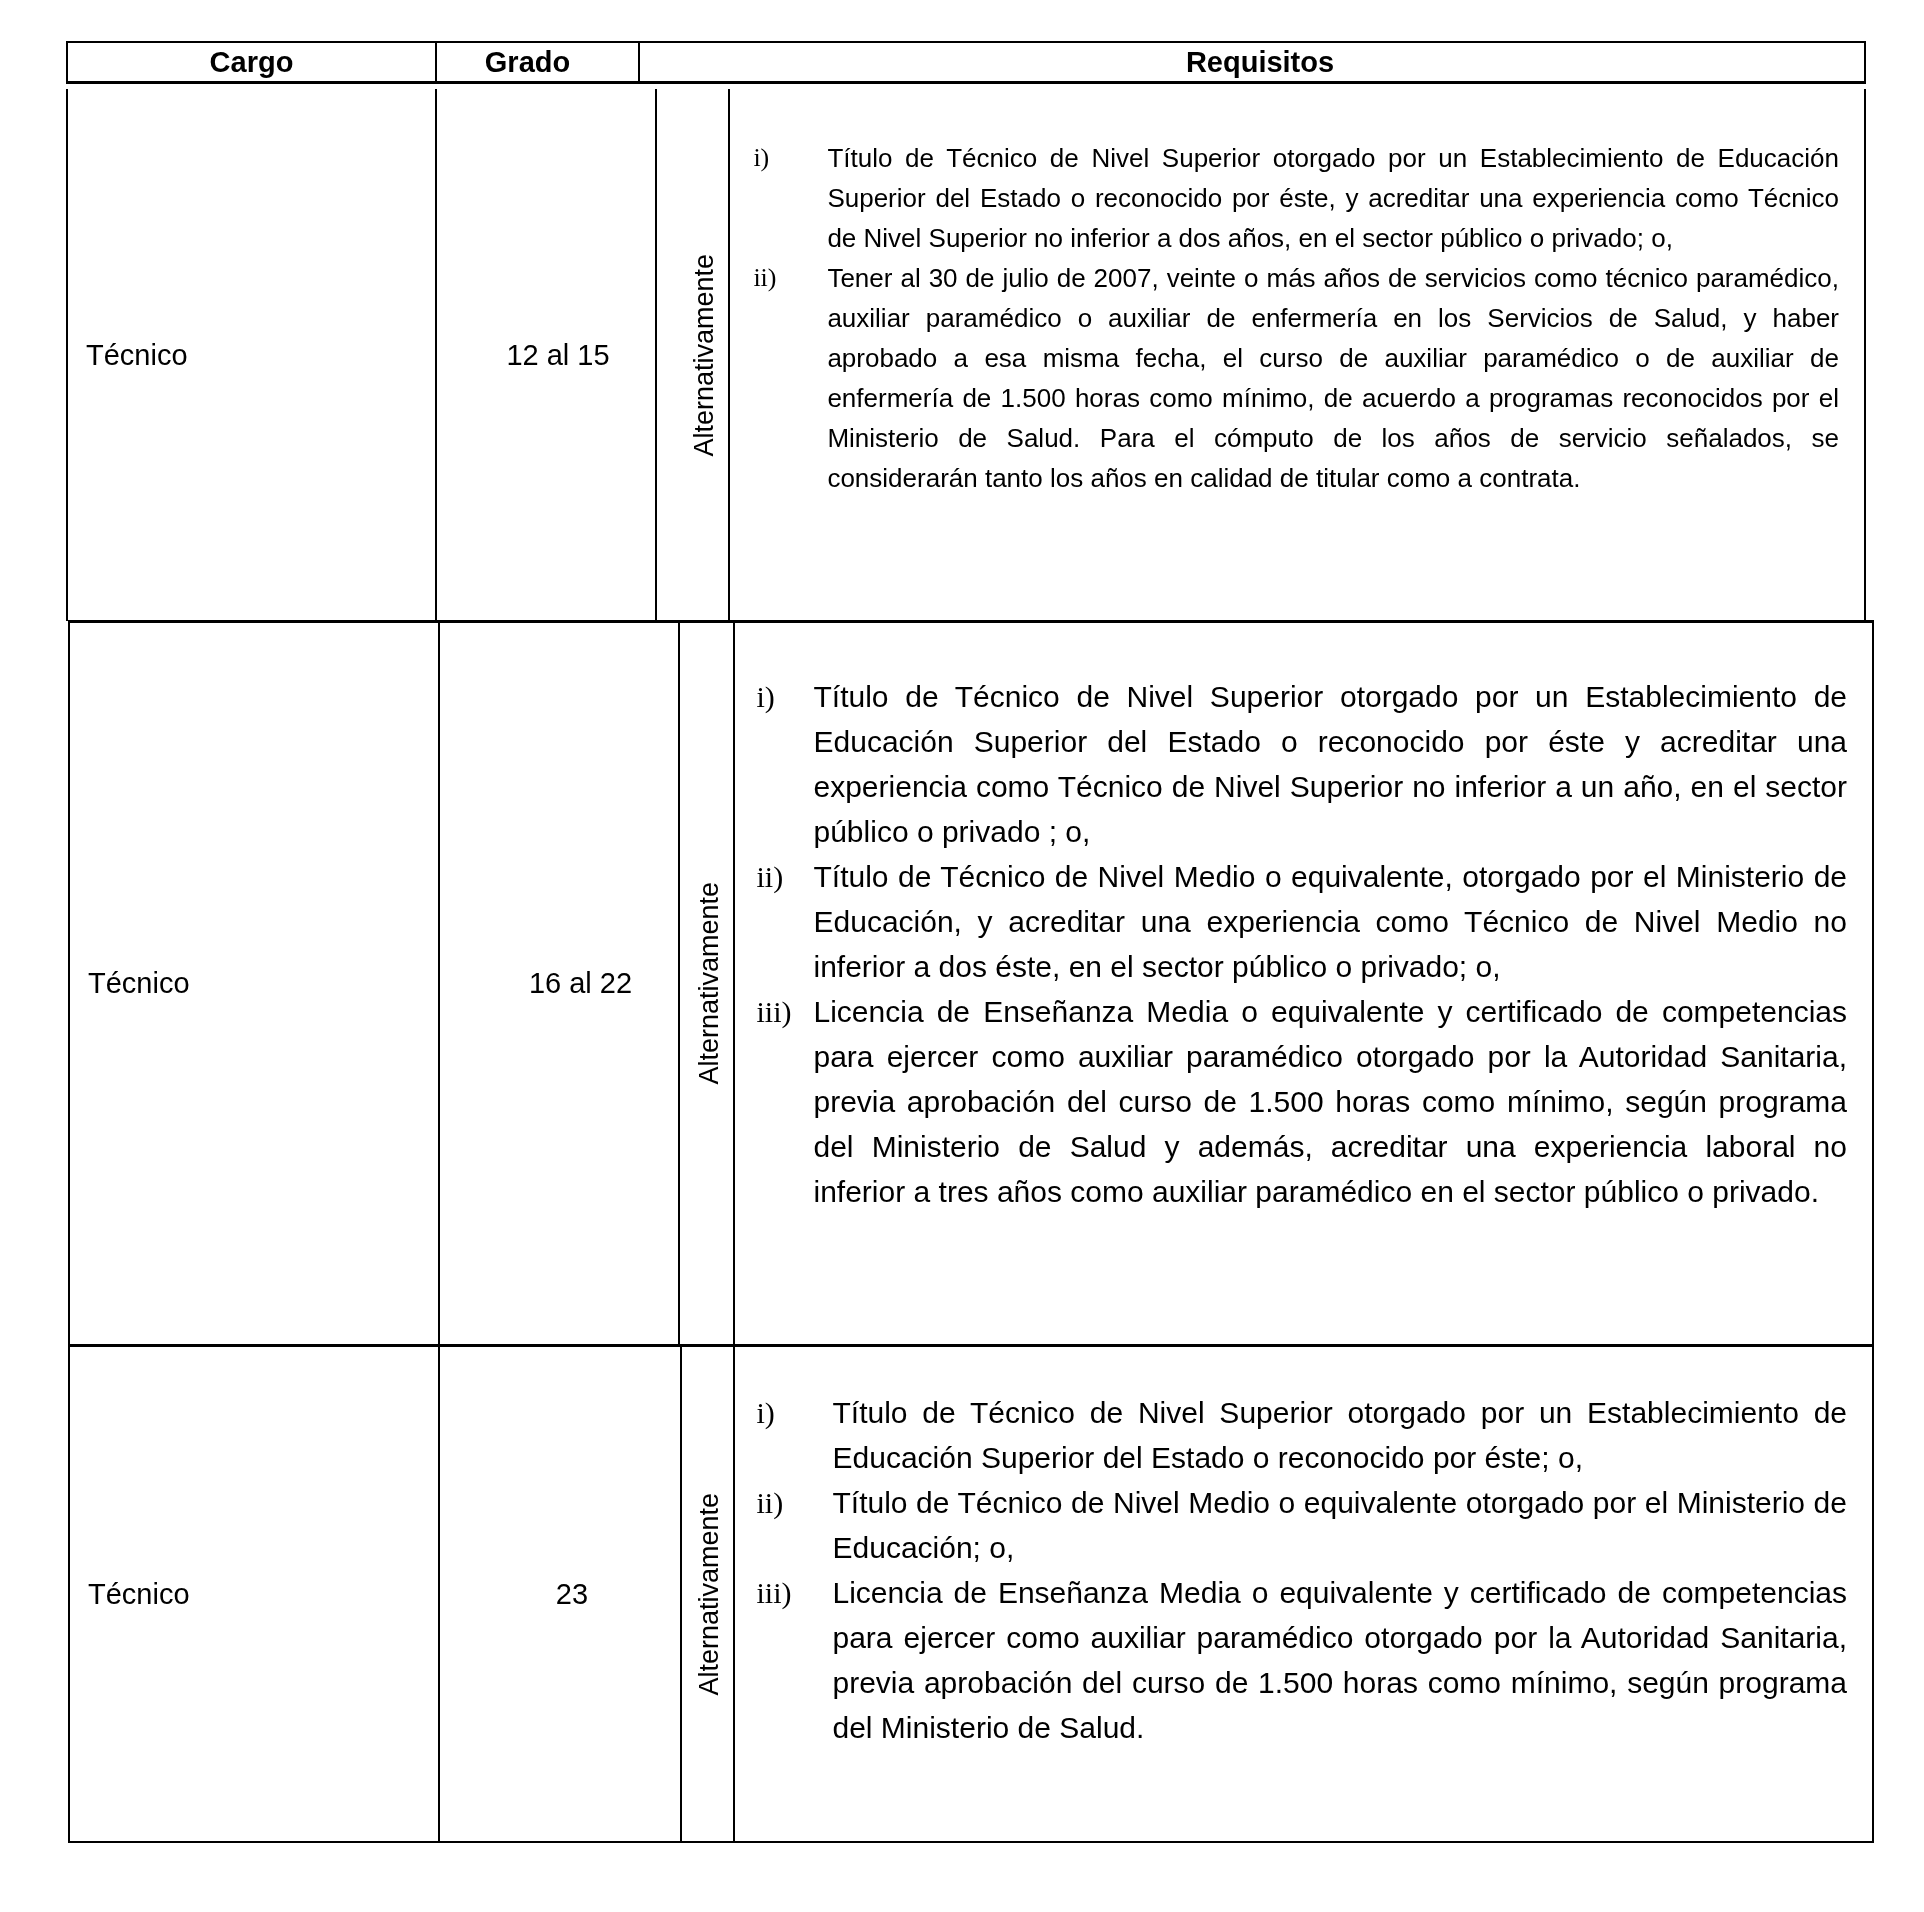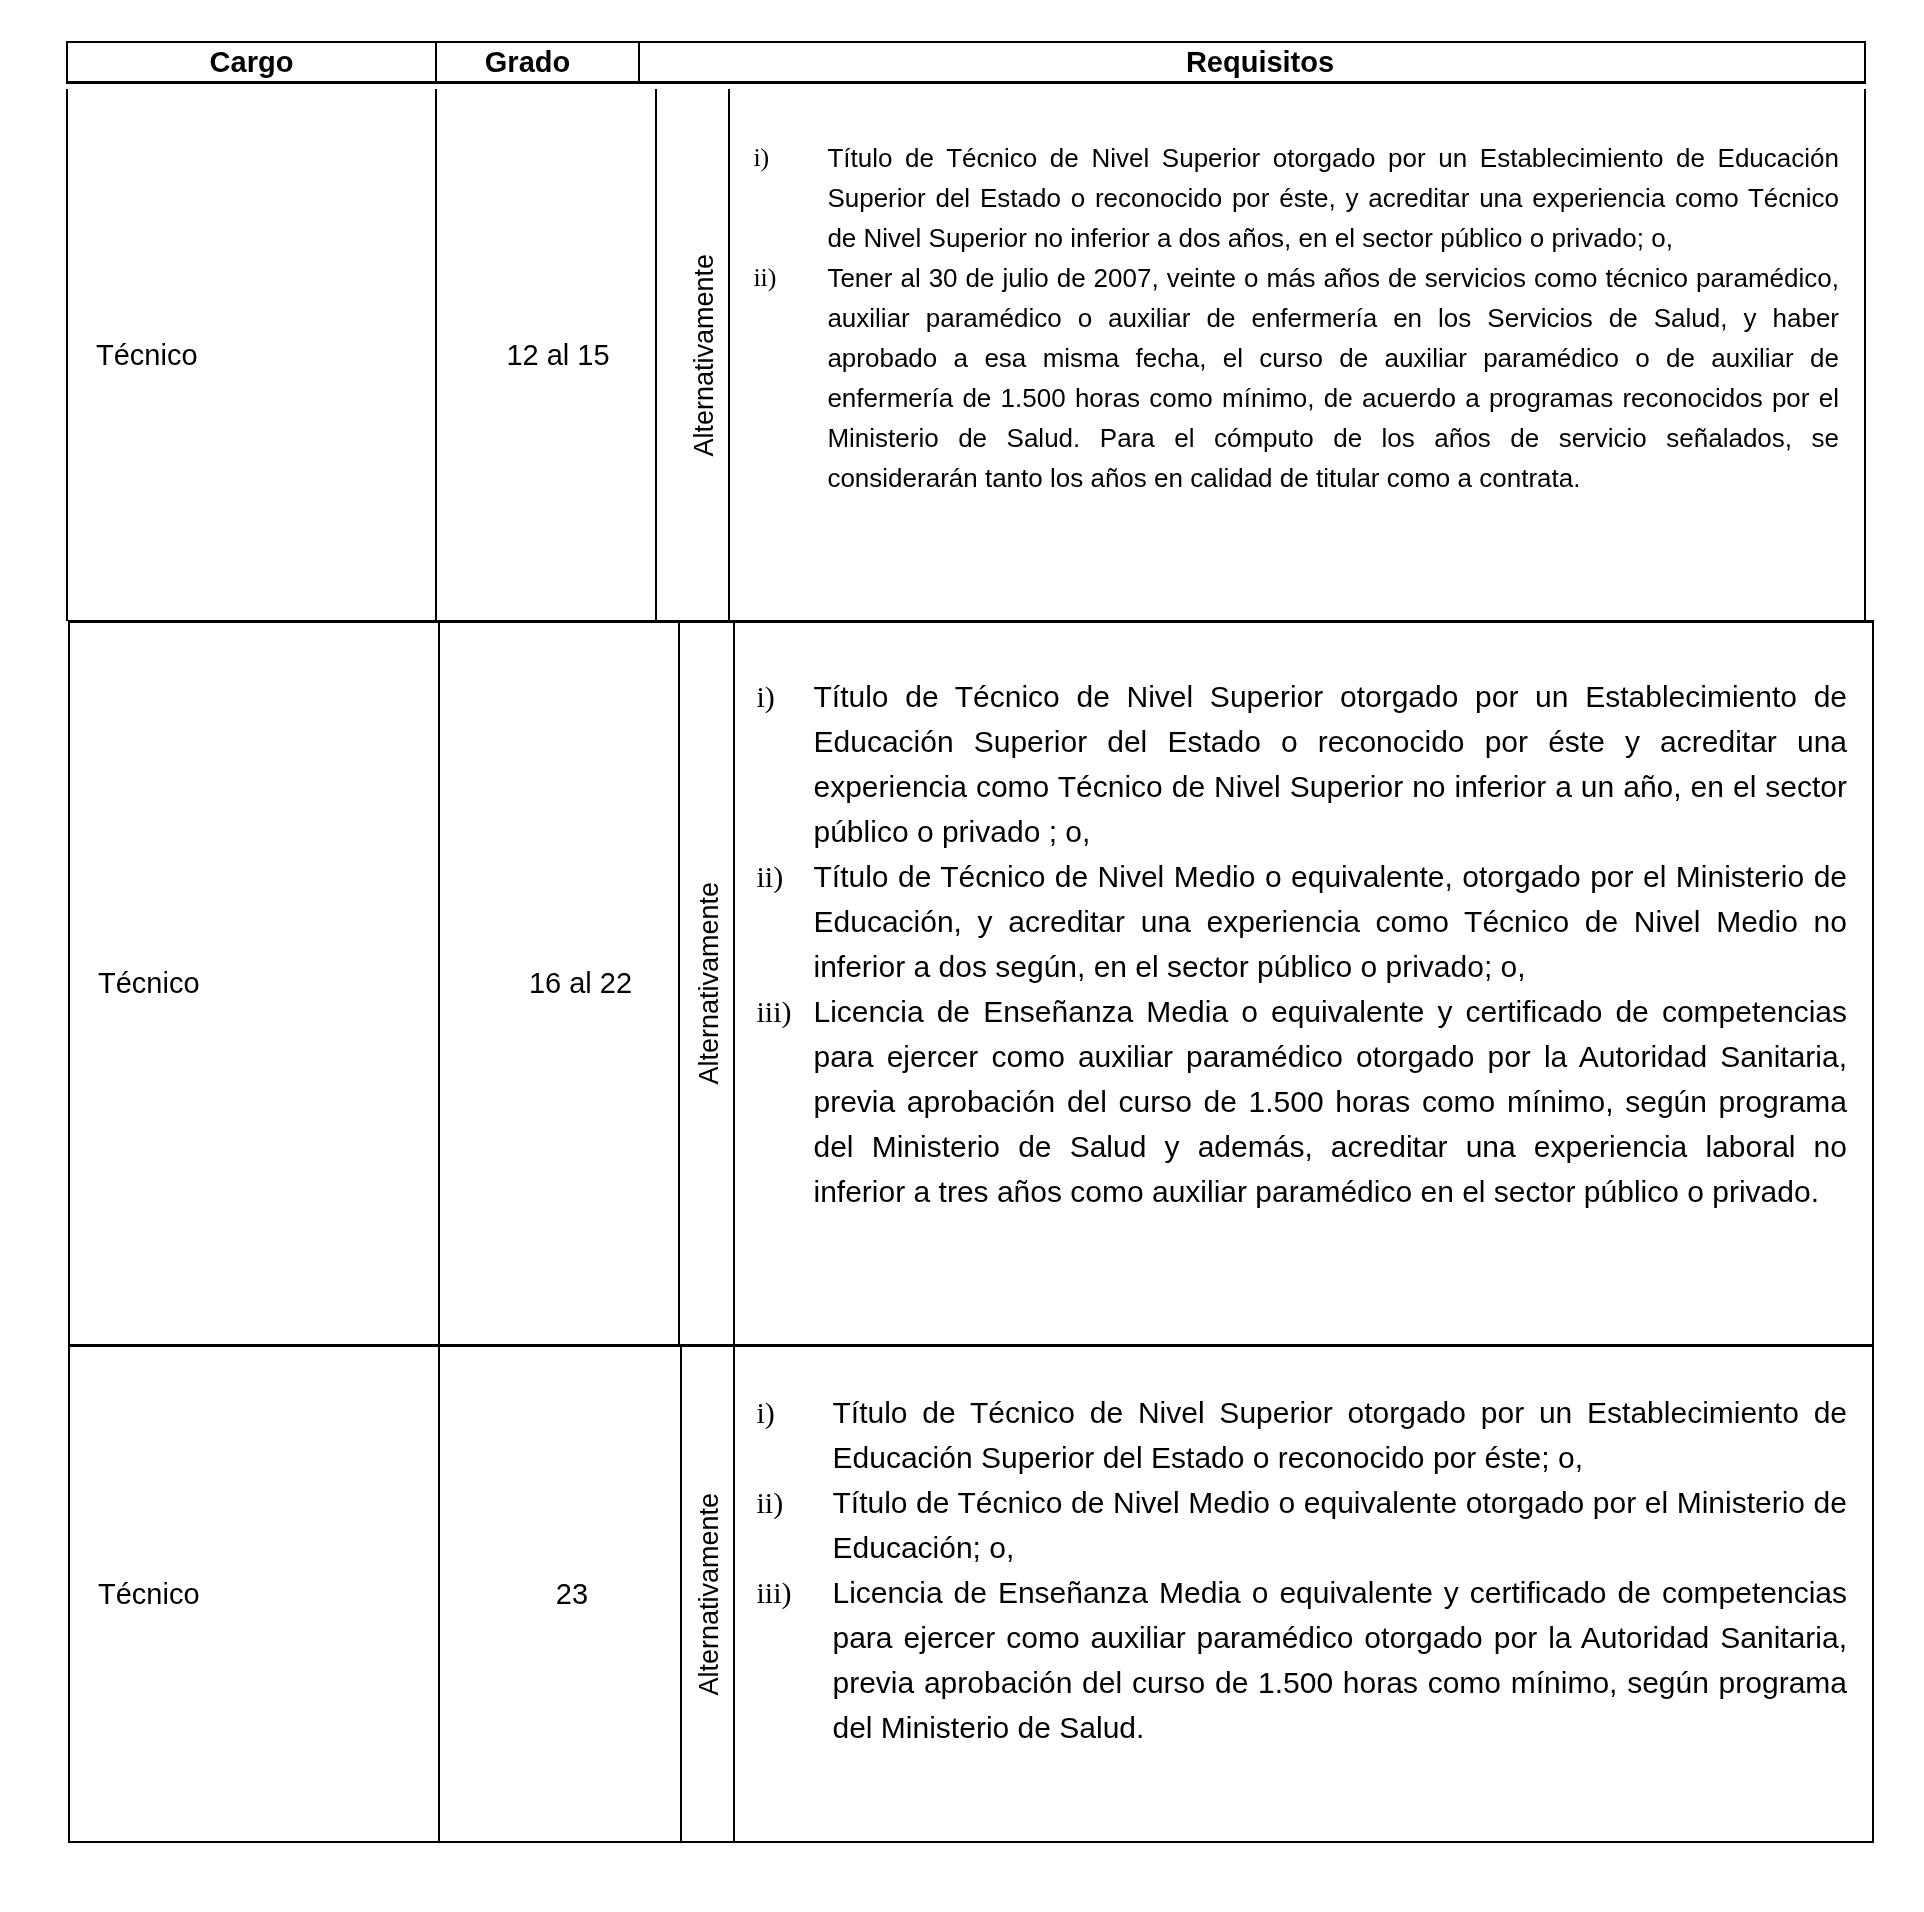--- a/index.html
+++ b/index.html
@@ -8,21 +8,21 @@
   
   .hdr { position:absolute; left:66px; top:41px; width:1800px; height:43px; border:2.9px solid #000; border-bottom:3.9px solid #000; box-sizing:border-box; }
   .hdr .cell { position:absolute; top:0; height:100%; display:flex; align-items:center; justify-content:center; font-weight:bold; font-size:29px; }
   .hdr .c1 { left:0; width:367px; border-right:2px solid #000; }
   .hdr .c2 { left:349px; width:221px; border-right:2px solid #000; }
   .hdr .c3 { left:588px; right:0; }
 
   
   .row { position:absolute; box-sizing:border-box; border-left:2.9px solid #000; border-right:2.9px solid #000; }
   .row .col { position:absolute; top:0; bottom:0; box-sizing:border-box;padding-left:24px; }
-  .row .cargo { display:flex; align-items:center; font-size:29px; padding-left:28px; border-right:2.9px solid #000; }
+  .row .cargo { display:flex; align-items:center; font-size:29px; padding-left:18px; border-right:2.9px solid #000; }
   .row .grado { display:flex; align-items:center; justify-content:center; font-size:29px; border-right:2.9px solid #000; }
   .row .alt { border-right:2.9px solid #000; display:flex; align-items:center; justify-content:center; }
   .row .alt span { writing-mode:vertical-rl; transform:rotate(180deg); font-size:27px; white-space:nowrap; }
   .row .req { padding-right:25px; }
 
   .item { display:flex; text-align:justify; }
   .item .num { font-family:"Liberation Serif", serif; flex:0 0 auto; }
   .item .txt { flex:1 1 auto; }
 
   
@@ -82,21 +82,21 @@
   <div class="col alt">
       <span>Alternativamente</span>
     </div>
   <div class="col req">
     <div class="item">
         <span class="num">i)</span>
         <span class="txt">Título de Técnico de Nivel Superior otorgado por un Establecimiento de Educación Superior del Estado o reconocido por éste y acreditar una experiencia como Técnico de Nivel Superior no inferior a un año, en el sector público o privado ; o,</span>
       </div>
     <div class="item">
         <span class="num">ii)</span>
-        <span class="txt">Título de Técnico de Nivel Medio o equivalente, otorgado por el Ministerio de Educación, y acreditar una experiencia como Técnico de Nivel Medio no inferior a dos según, en el sector público o privado; o,</span>
+        <span class="txt">Título de Técnico de Nivel Medio o equivalente, otorgado por el Ministerio de Educación, y acreditar una experiencia como Técnico de Nivel Medio no inferior a dos éste, en el sector público o privado; o,</span>
       </div>
     <div class="item">
         <span class="num">iii)</span>
         <span class="txt">Licencia de Enseñanza Media o equivalente y certificado de competencias para ejercer como auxiliar paramédico otorgado por la Autoridad Sanitaria, previa aprobación del curso de 1.500 horas como mínimo, según programa del Ministerio de Salud y además, acreditar una experiencia laboral no inferior a tres años como auxiliar paramédico en el sector público o privado.</span>
       </div>
   </div>
 </div>
 
 <div class="row" id="row3">
   <div class="col cargo">Técnico</div>

